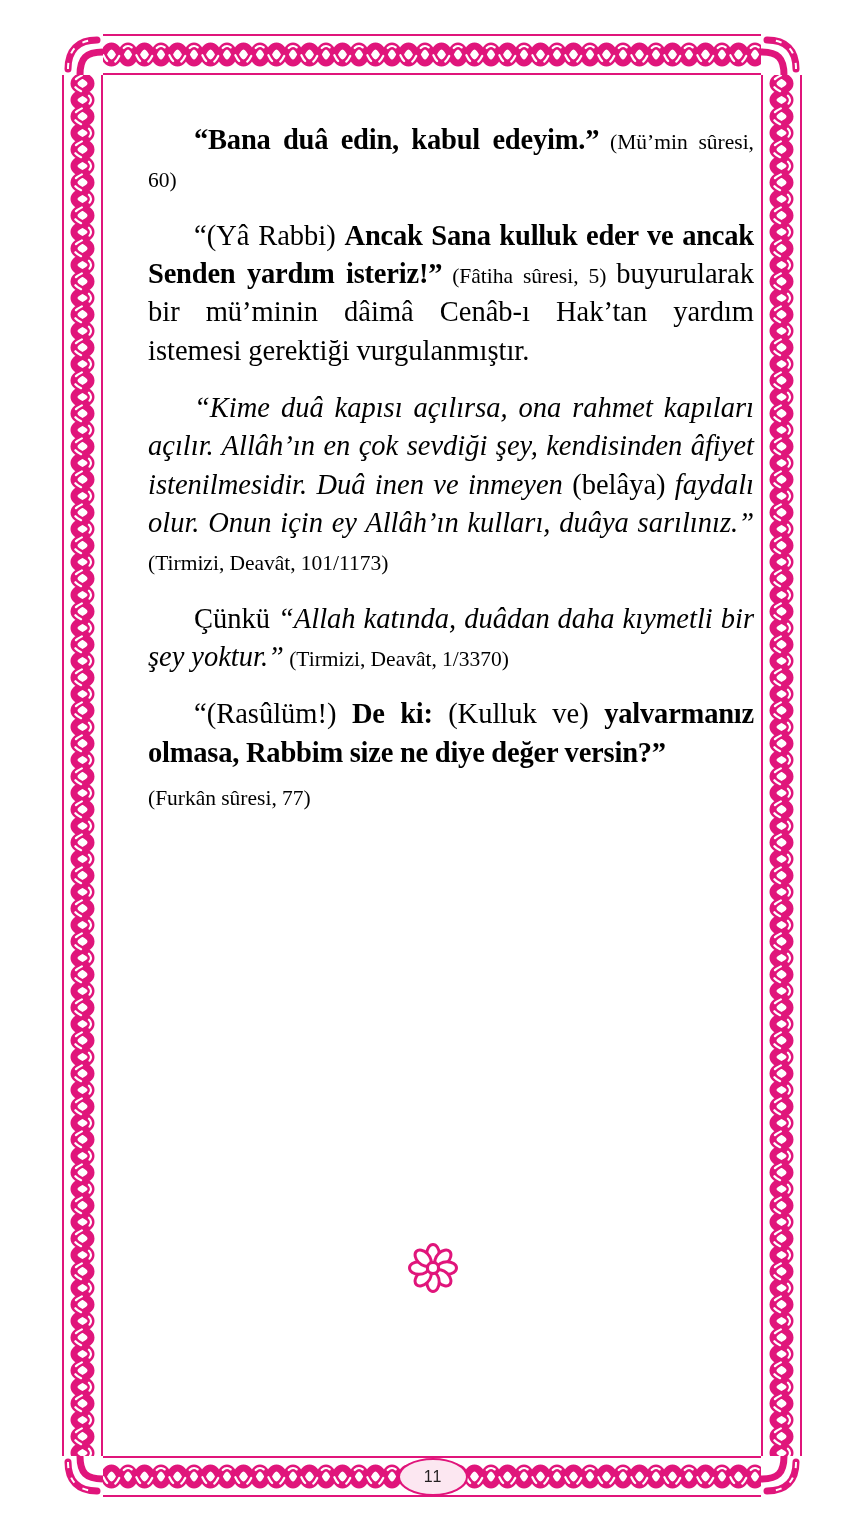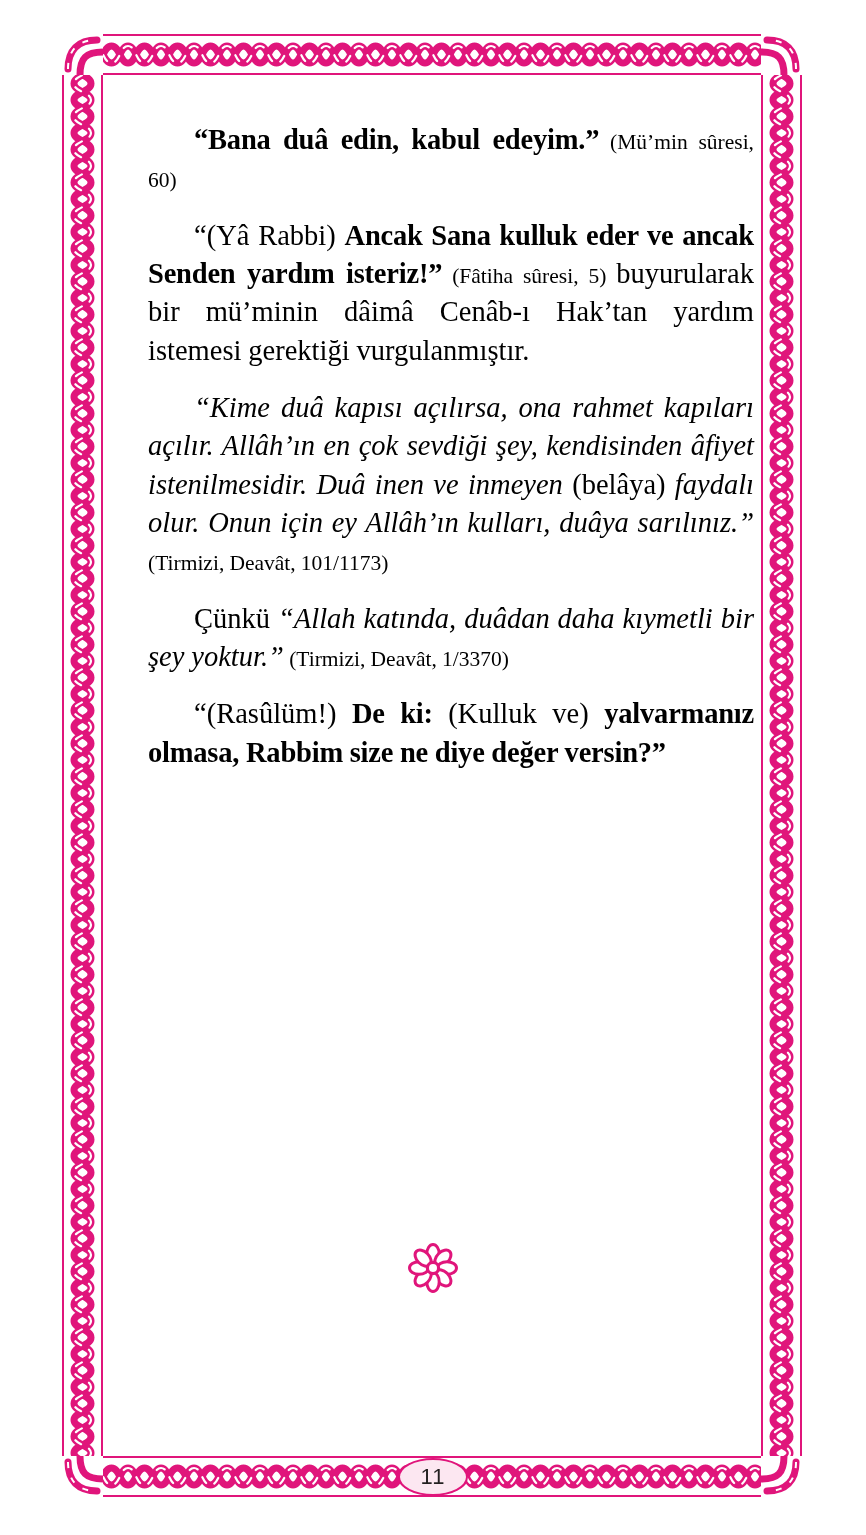--- a/index.html
+++ b/index.html
@@ -120,21 +120,21 @@
     border-radius: 50%;
     box-sizing: border-box;
   }
   .page-number .num {
     position: absolute;
     inset: 0;
     display: flex;
     align-items: center;
     justify-content: center;
     font-family: "Liberation Sans", sans-serif;
-    font-size: 22px;
+    font-size: 16px;
     color: #231f20;
     letter-spacing: 1px;
   }
 </style>
 </head>
 <body>
 
 <div class="page">
 
   <div class="frame-outer"></div>
@@ -212,20 +212,21 @@
       <path d="M35,6 C35,25 25,35 6,35" fill="none" stroke="#ffffff" stroke-width="2" stroke-dasharray="6 10"></path>
     </svg>
   </div>
 
   <div class="content">
     <p class="para"><span class="b">“Bana duâ edin, kabul edeyim.”</span><span class="src"> (Mü’min sûresi, 60)</span></p>
     <p class="para"><span>“(Yâ Rabbi) </span><span class="b">Ancak Sana kulluk eder ve ancak Senden yardım isteriz!”</span><span class="src"> (Fâtiha sûresi, 5) </span><span>buyurularak bir mü’minin dâimâ Cenâb-ı Hak’tan yardım istemesi gerektiği vurgulanmıştır.</span></p>
     <p class="para"><span class="i">“Kime duâ kapısı açılırsa, ona rahmet kapıları açılır. Allâh’ın en çok sevdiği şey, kendisinden âfiyet istenilmesidir. Duâ inen ve inmeyen </span><span class="upright">(belâya) </span><span class="i">faydalı olur. Onun için ey Allâh’ın kulları, duâya sarılınız.”</span><span class="src"> (Tirmizi, Deavât, 101/1173)</span></p>
     <p class="para"><span>Çünkü </span><span class="i">“Allah katında, duâdan daha kıymetli bir şey yoktur.”</span><span class="src"> (Tirmizi, Deavât, 1/3370)</span></p>
     <p class="para"><span>“(Rasûlüm!) </span><span class="b">De ki: </span><span>(Kulluk ve) </span><span class="b">yalvarmanız olmasa, Rabbim size ne diye değer versin?”</span></p>
+    <p class="para" style="text-indent:0; margin-top:-14px;"><span class="src">(Furkân sûresi, 77)</span></p>
   </div>
 
   <div class="ornament">
     <svg width="52" height="52" viewBox="0 0 52 52">
       <g transform="translate(26,26)">
         <g fill="#ffffff" stroke="#e0157b" stroke-width="3">
           <ellipse cx="0" cy="-14" rx="6.2" ry="9.5"></ellipse>
           <ellipse cx="0" cy="-14" rx="6.2" ry="9.5" transform="rotate(45)"></ellipse>
           <ellipse cx="0" cy="-14" rx="6.2" ry="9.5" transform="rotate(90)"></ellipse>
           <ellipse cx="0" cy="-14" rx="6.2" ry="9.5" transform="rotate(135)"></ellipse>

